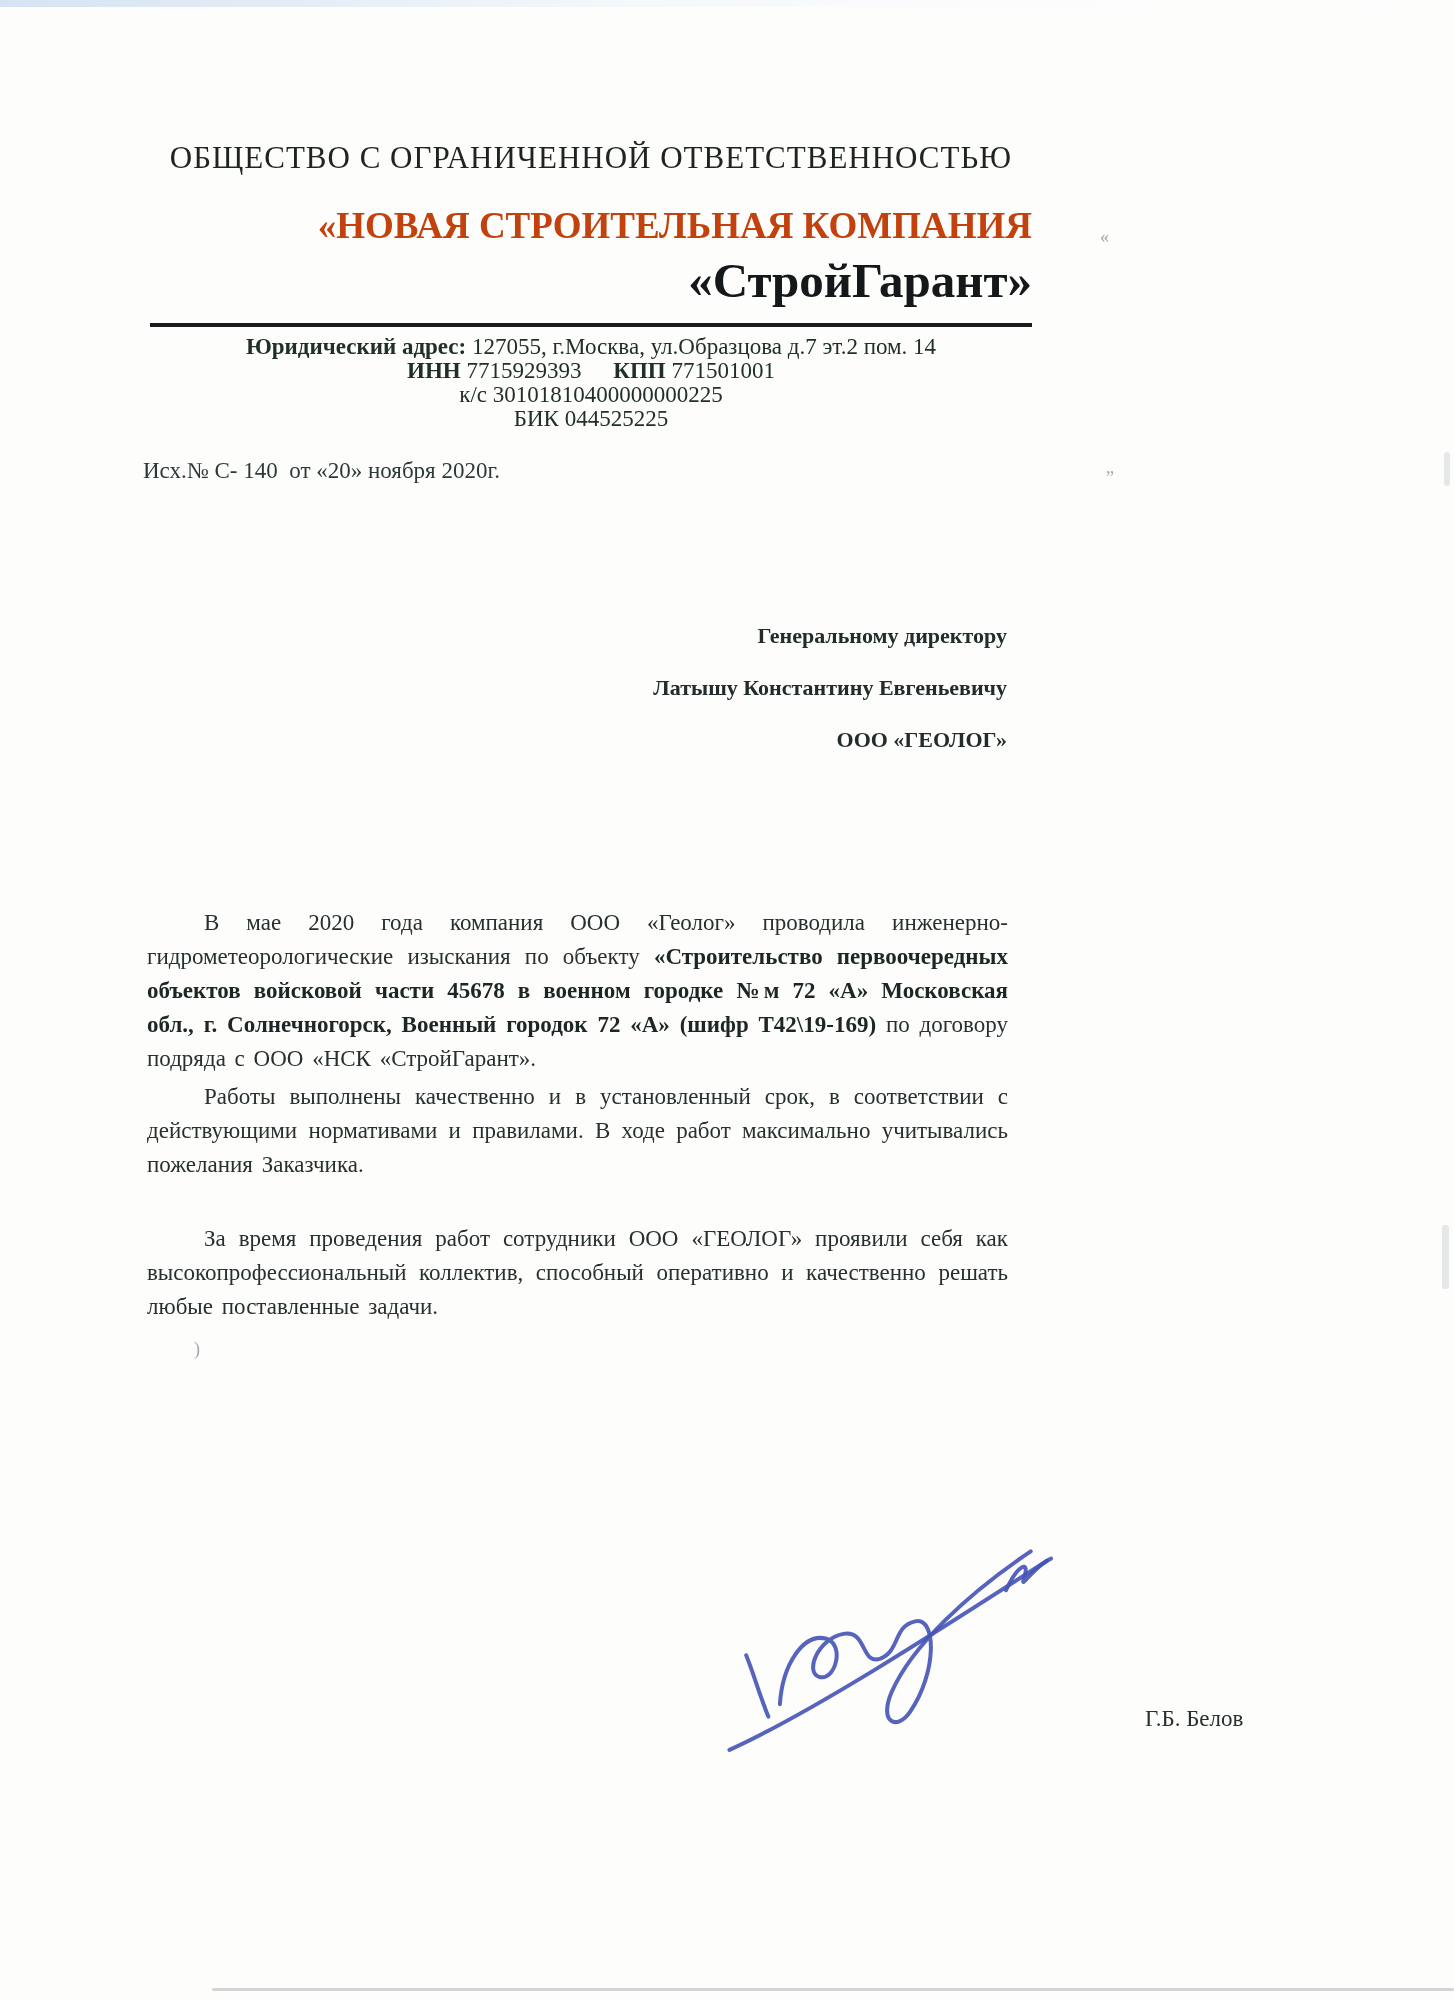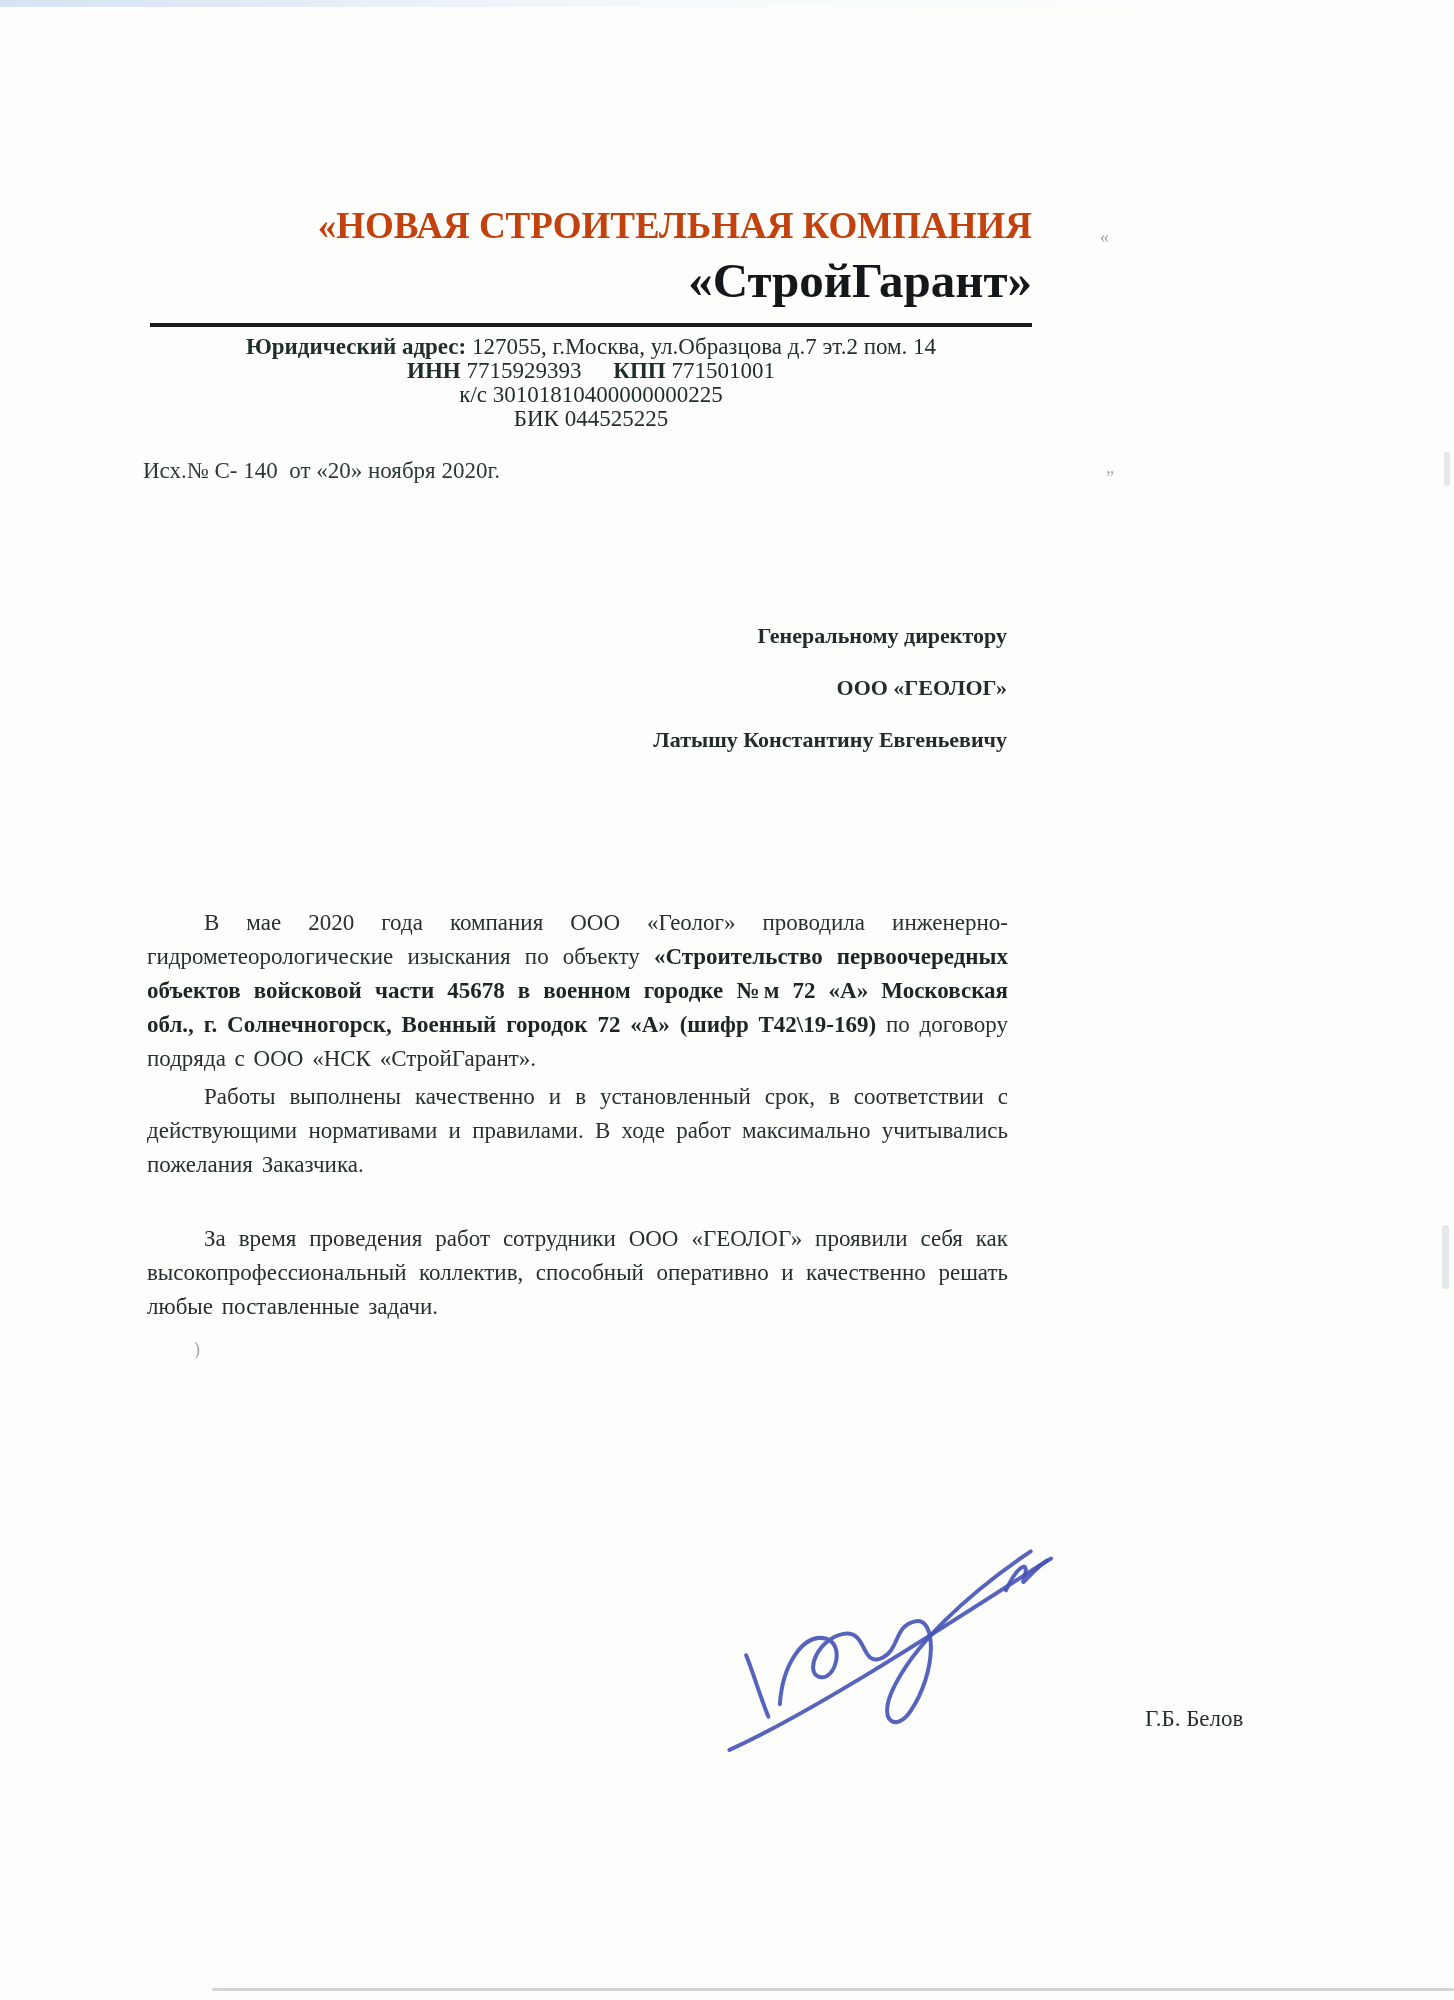--- a/index.html
+++ b/index.html
@@ -49,20 +49,21 @@
   .sig-name{position:absolute;left:1145px;top:1666px;font-size:23px;color:#26302e;margin-top:40px;}
   .signature-svg{position:absolute;left:712px;top:1532px;transform:rotate(-2deg);}
 </style>
 </head>
 <body>
 
 <div class="page">
 
   <div class="top-tint"></div>
 
+  <div class="org-type">ОБЩЕСТВО С ОГРАНИЧЕННОЙ ОТВЕТСТВЕННОСТЬЮ</div>
   <div class="company1">«НОВАЯ СТРОИТЕЛЬНАЯ КОМПАНИЯ</div>
   <div class="company2">«СтройГарант»</div>
   <div class="head-rule"></div>
 
   <div class="addr">
     <div>
       <span class="b">Юридический адрес:</span>
       <span>127055, г.Москва, ул.Образцова д.7 эт.2 пом. 14</span>
     </div>
     <div>
@@ -72,22 +73,22 @@
       <span>771501001</span>
     </div>
     <div>к/с 30101810400000000225</div>
     <div>БИК 044525225</div>
   </div>
 
   <div class="ref">Исх.№ С- 140  от «20» ноября 2020г.</div>
 
   <div class="recipient">
     <div>Генеральному директору</div>
+    <div>Латышу Константину Евгеньевичу</div>
     <div>ООО «ГЕОЛОГ»</div>
-    <div>Латышу Константину Евгеньевичу</div>
   </div>
 
 
   <div class="body-text">
     <p><span>В мае 2020 года компания ООО «Геолог» проводила инженерно-гидрометеорологические изыскания по объекту </span><b>«Строительство первоочередных объектов войсковой части 45678 в военном городке №м 72 «А» Московская обл., г. Солнечногорск, Военный городок 72 «А» (шифр Т42\19-169)</b><span> по договору подряда с ООО «НСК «СтройГарант».</span></p>
     <p>Работы выполнены качественно и в установленный срок, в соответствии с действующими нормативами и правилами. В ходе работ максимально учитывались пожелания Заказчика.</p>
     <p class="gap">За время проведения работ сотрудники ООО «ГЕОЛОГ» проявили себя как высокопрофессиональный коллектив, способный оперативно и качественно решать любые поставленные задачи.</p>
   </div>
 
 

